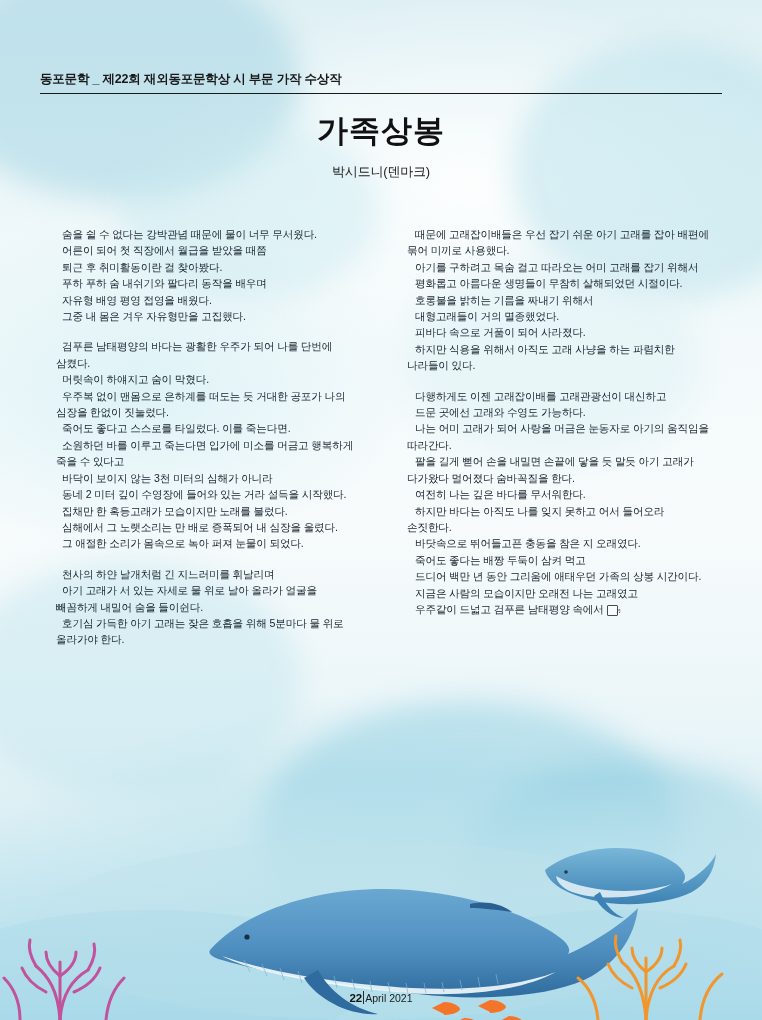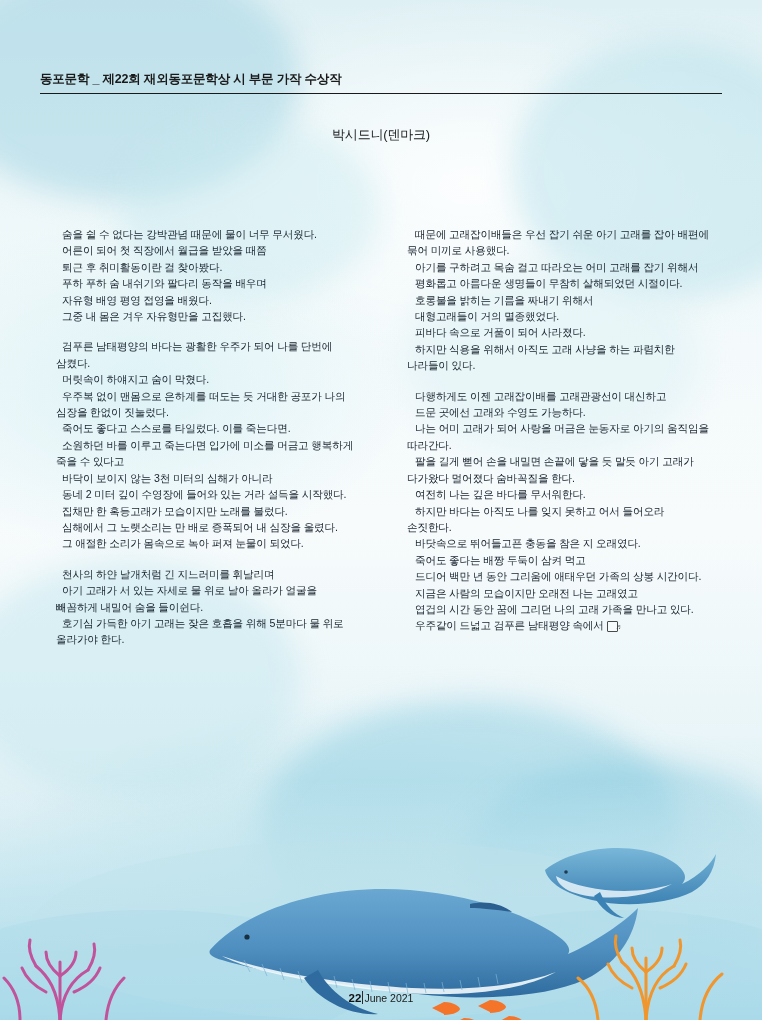--- a/index.html
+++ b/index.html
@@ -178,20 +178,21 @@
   <div class="wash w5"></div>
   <div class="wash w6"></div>
   <div class="wash w7"></div>
 
   <div class="header">
     <div class="header-label">동포문학 _ 제22회 재외동포문학상 시 부문 가작 수상작</div>
     <div class="header-rule"></div>
   </div>
 
   <div class="title-block">
+    <div class="poem-title">가족상봉</div>
     <div class="poem-author">박시드니(덴마크)</div>
   </div>
 
   <div class="columns">
     <div class="col col-left">
 
       <div class="stanza">
         <div class="line">숨을 쉴 수 없다는 강박관념 때문에 물이 너무 무서웠다.</div>
         <div class="line">어른이 되어 첫 직장에서 월급을 받았을 때쯤</div>
         <div class="line">퇴근 후 취미활동이란 걸 찾아봤다.</div>
@@ -237,21 +238,20 @@
         <div class="line">다행하게도 이젠 고래잡이배를 고래관광선이 대신하고</div>
         <div class="line">드문 곳에선 고래와 수영도 가능하다.</div>
         <div class="line">나는 어미 고래가 되어 사랑을 머금은 눈동자로 아기의 움직임을 따라간다.</div>
         <div class="line">팔을 길게 뻗어 손을 내밀면 손끝에 닿을 듯 말듯 아기 고래가 다가왔다 멀어졌다 숨바꼭질을 한다.</div>
         <div class="line">여전히 나는 깊은 바다를 무서워한다.</div>
         <div class="line">하지만 바다는 아직도 나를 잊지 못하고 어서 들어오라 손짓한다.</div>
         <div class="line">바닷속으로 뛰어들고픈 충동을 참은 지 오래였다.</div>
         <div class="line">죽어도 좋다는 배짱 두둑이 삼켜 먹고</div>
         <div class="line">드디어 백만 년 동안 그리움에 애태우던 가족의 상봉 시간이다.</div>
         <div class="line">지금은 사람의 모습이지만 오래전 나는 고래였고</div>
-        <div class="line">엽겁의 시간 동안 꿈에 그리던 나의 고래 가족을 만나고 있다.</div>
         <div class="line"><span>우주같이 드넓고 검푸른 남태평양 속에서</span><span class="endmark">♬</span></div>
       </div>
 
     </div>
   </div>
 
   <svg class="illustration" viewBox="0 0 762 240">
     <defs>
       <linearGradient id="waterGrad" x1="0" y1="0" x2="0" y2="1">
         <stop offset="0%" stop-color="#dff1f6" stop-opacity="0"></stop>
@@ -347,16 +347,16 @@
       <path d="M622 182 C616 172, 614 164, 616 156"></path>
       <path d="M674 186 C680 176, 682 168, 680 160"></path>
       <path d="M700 240 C702 216, 712 202, 722 194"></path>
       <path d="M598 240 C596 218, 588 206, 578 198"></path>
     </g>
   </svg>
 
   <div class="footer">
     <span class="page-number">22</span>
     <span class="footer-div"></span>
-    <span class="footer-date">June 2021</span>
+    <span class="footer-date">April 2021</span>
   </div>
 
 </div>
 
 </body></html>

